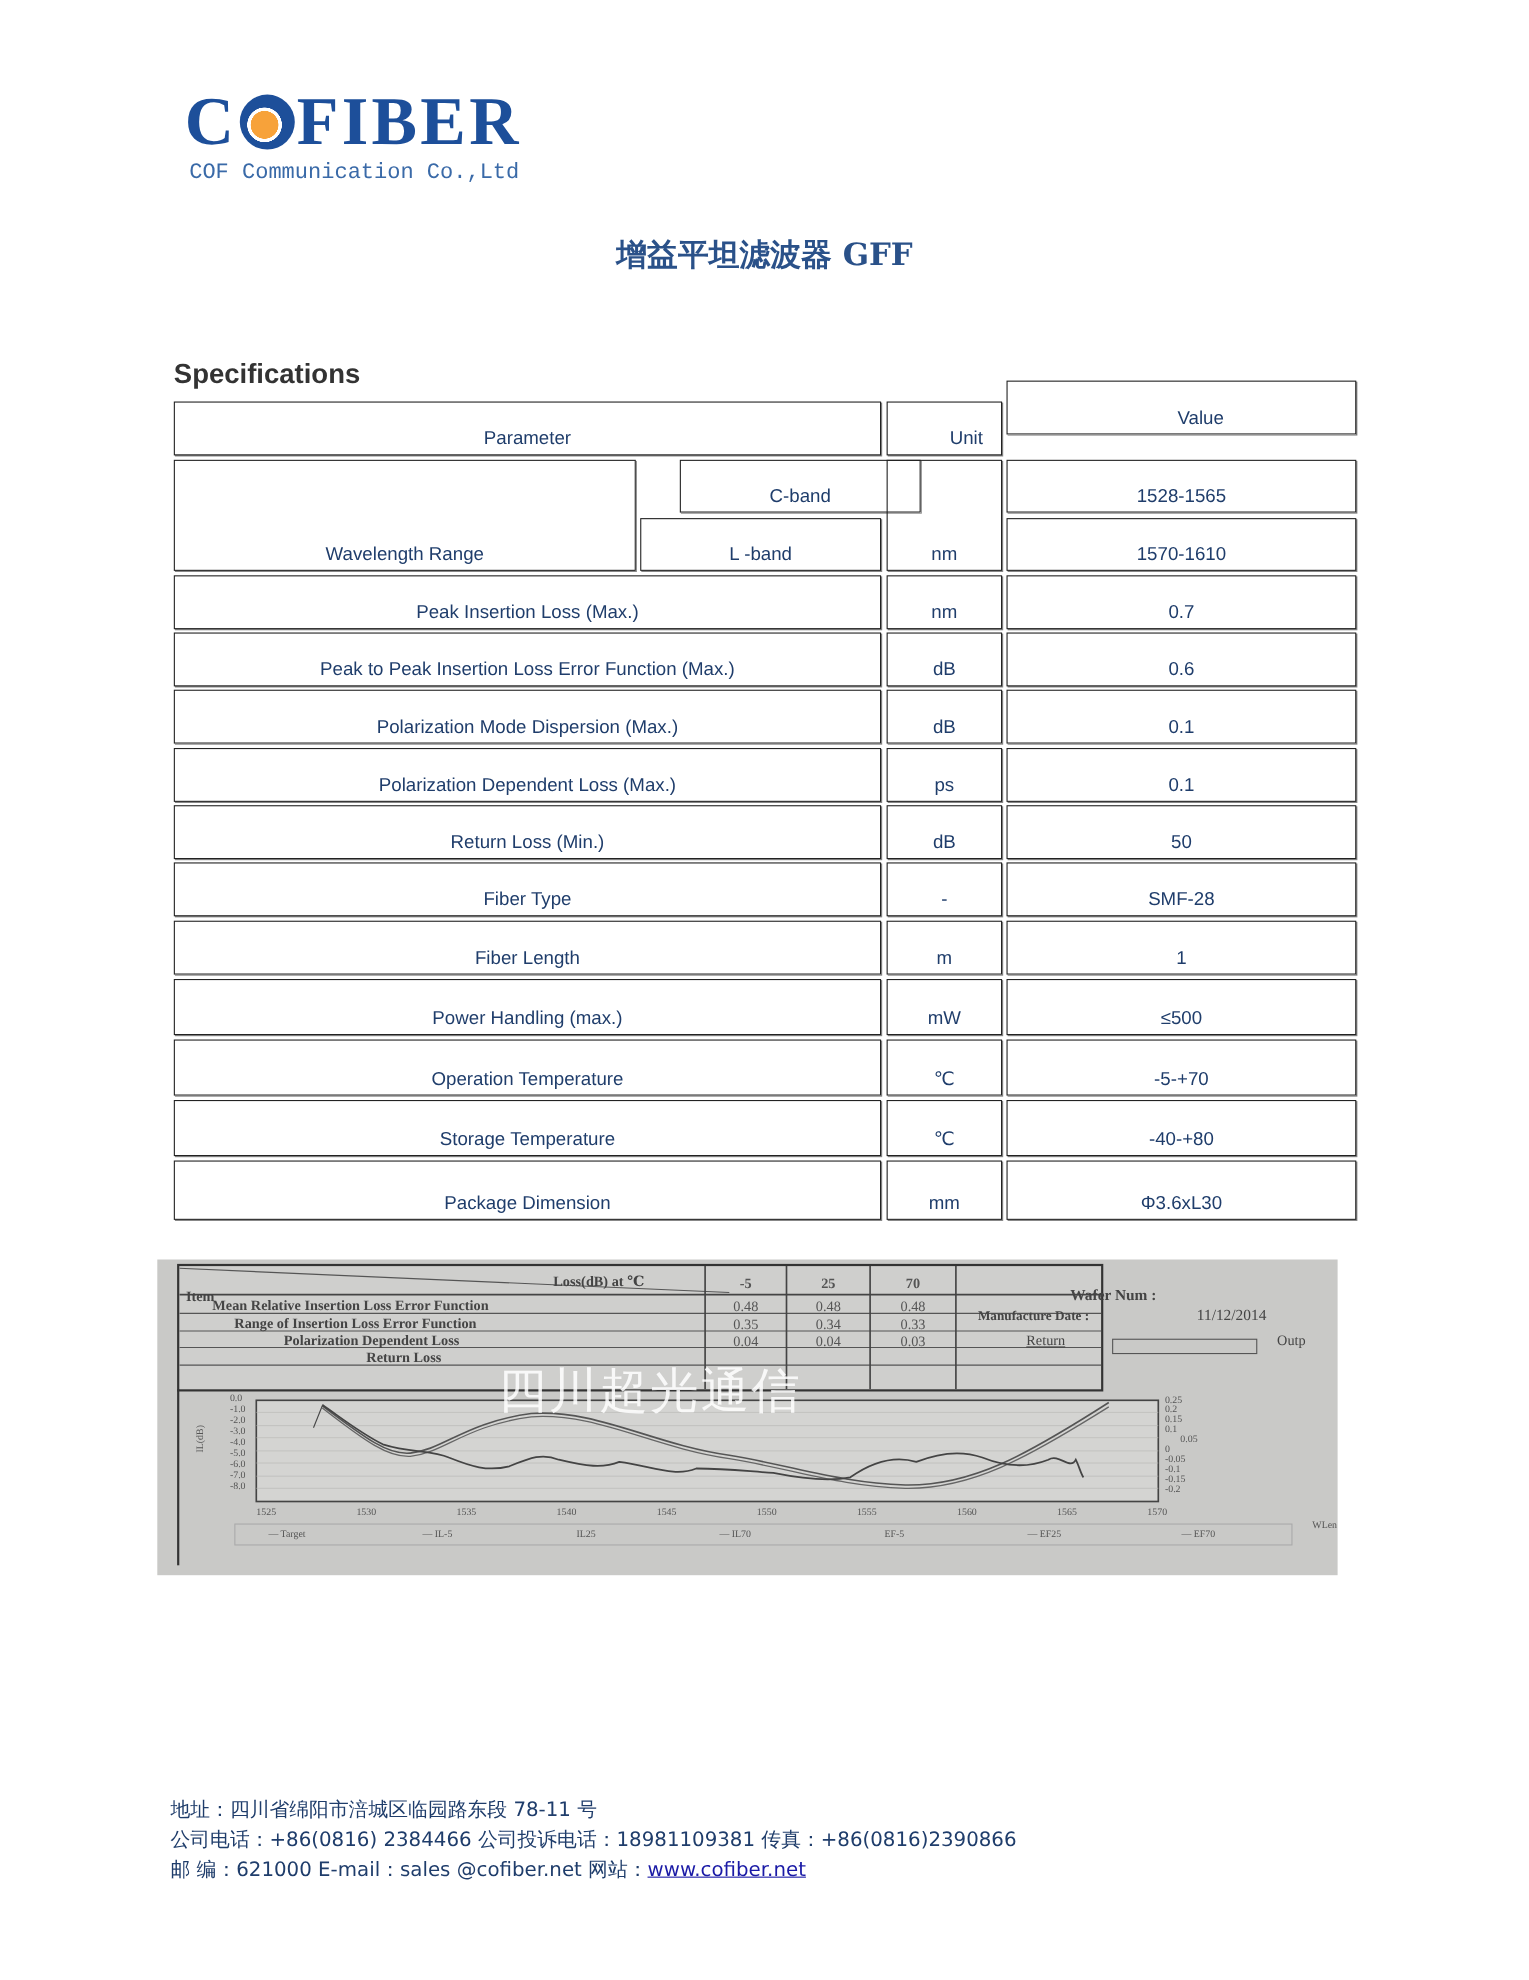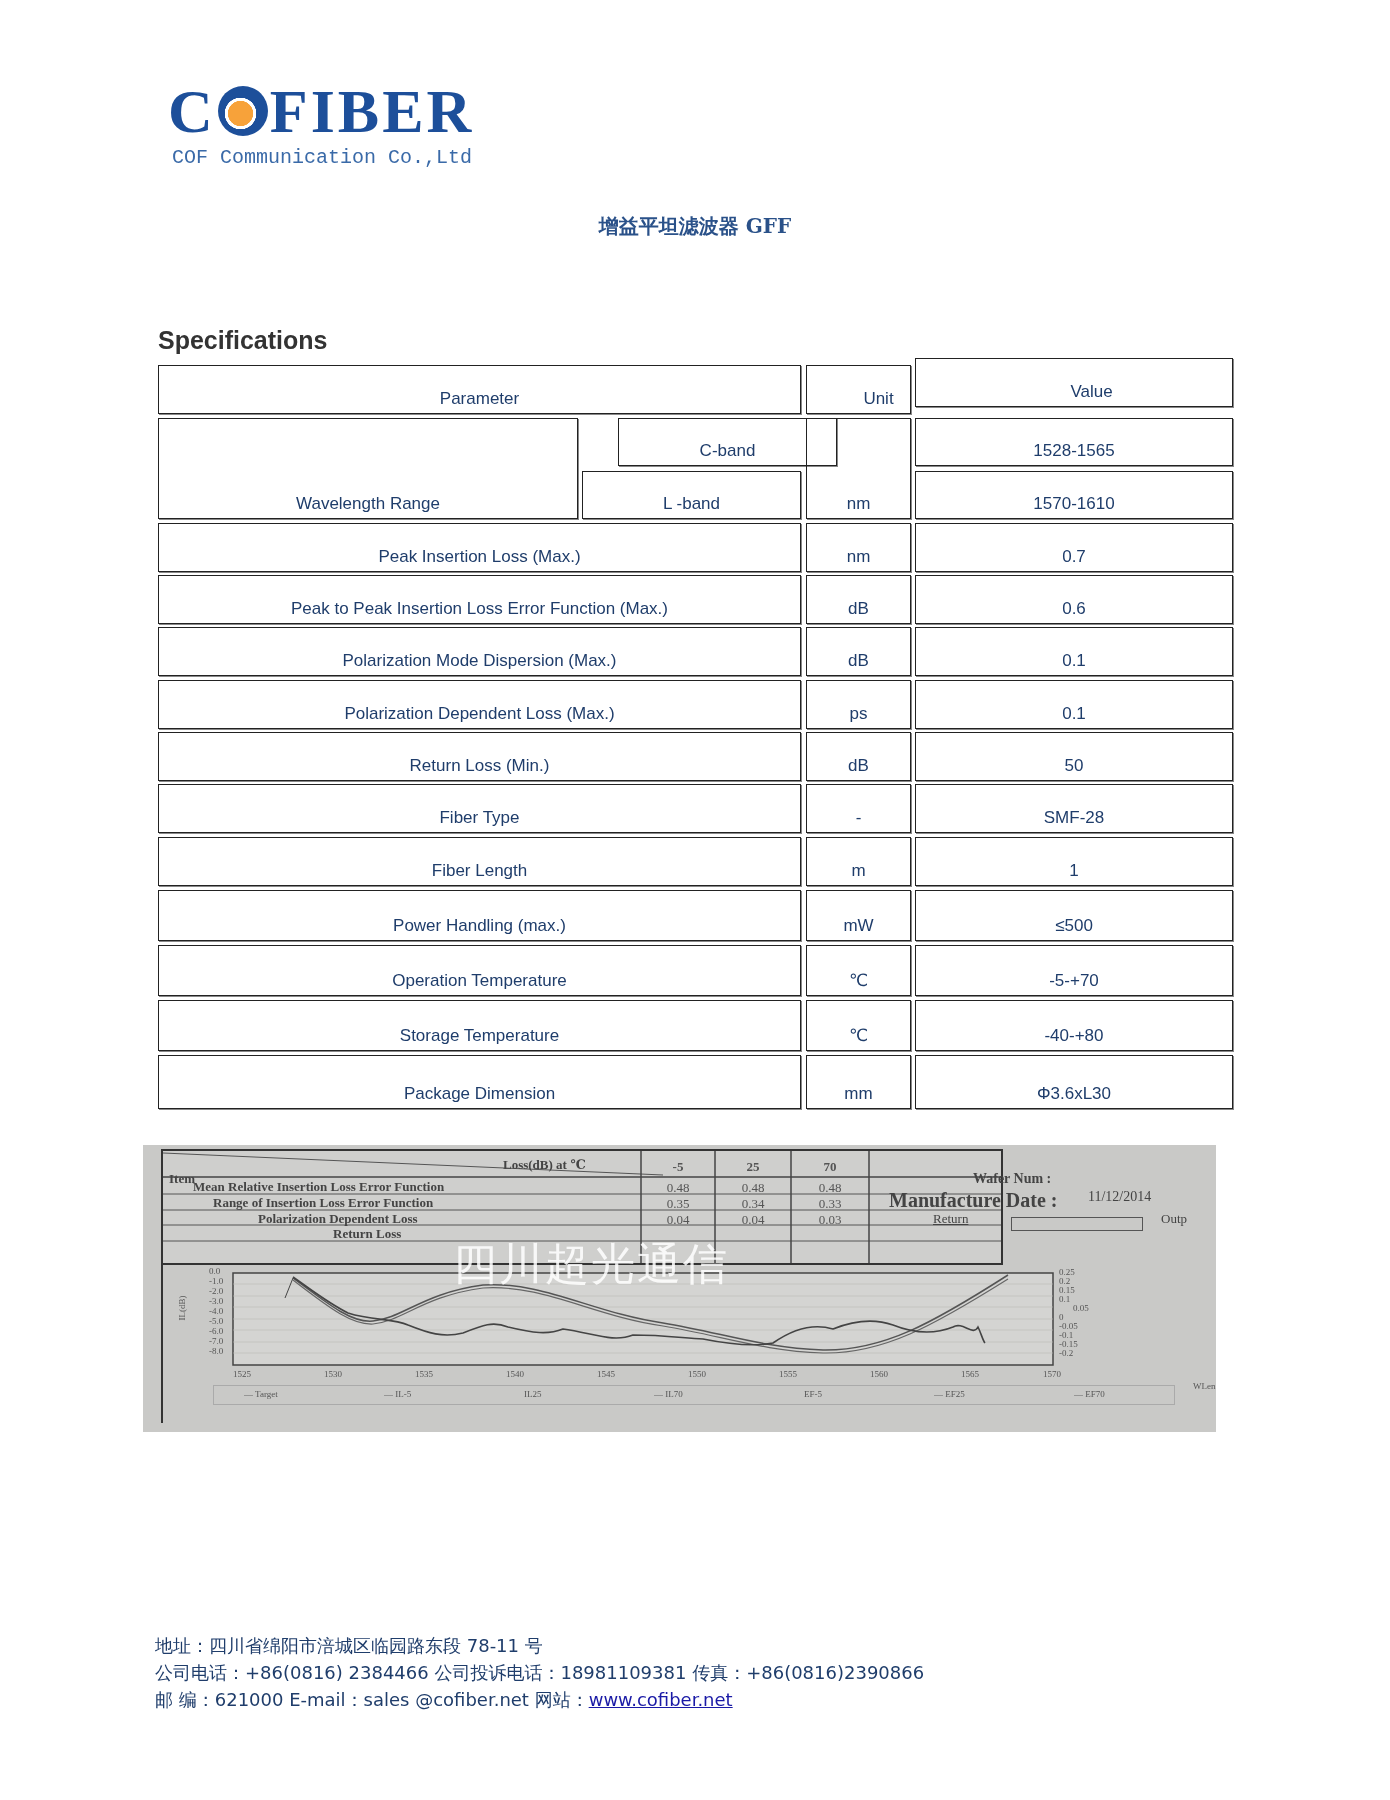--- a/index.html
+++ b/index.html
@@ -1,21 +1,21 @@
 <!DOCTYPE html>
 <html><head>
 <meta charset="utf-8">
 <style>
   body { margin:0; background:#ffffff; }
   .page { position:relative; width:1390px; height:1800px; background:#fff; font-family:"Liberation Sans", "DejaVu Sans", sans-serif; color:#1f3d6b; overflow:hidden; }
   .logo { position:absolute; left:168px; top:80px; width:360px; }
   .logo-word { font-family:"Liberation Serif","DejaVu Serif",serif; font-weight:bold; font-size:62px; color:#1d4f9a; letter-spacing:3px; line-height:62px; display:flex; align-items:center; }
   .logo-sun { display:inline-block; width:50px; height:50px; border-radius:50%; background:radial-gradient(circle at 45% 55%, #f7a23a 0 32%, #ffffff 33% 40%, #1d4f9a 41%); margin:0 2px; }
   .logo-sub { font-family:"Liberation Mono","DejaVu Sans Mono",monospace; font-size:20px; color:#3a6aa8; margin-top:4px; margin-left:4px; }
-  .title { position:absolute; left:0; width:1390px; top:213px; text-align:center; font-family:"DejaVu Serif","Liberation Serif",serif; font-weight:bold; font-size:20px; color:#2a5189; }
+  .title { position:absolute; left:0; width:1390px; top:213px; text-align:center; font-family:"DejaVu Serif","Liberation Serif",serif; font-weight:bold; font-size:28px; color:#2a5189; }
   .spec-head { position:absolute; left:158px; top:326px; font-size:25px; font-weight:bold; color:#333; }
   .cell { position:absolute; border:1.5px solid #222; box-sizing:border-box; display:flex; align-items:flex-end; justify-content:center; padding-bottom:4px; font-size:17px; color:#1f3d6b; box-shadow:1px 1px 0 #888; }
   .photo { position:absolute; left:143px; top:1145px; width:1073px; height:287px; background:#c9c9c7; overflow:hidden; }
   .ptable { position:absolute; left:18px; top:4px; width:838px; height:112px; border:2px solid #333; background:#cfcfcd; }
   .pcell { position:absolute; font-family:"Liberation Serif","DejaVu Serif",serif; font-weight:bold; font-size:13px; color:#444; white-space:nowrap; }
   .pval { position:absolute; font-family:"Liberation Serif",serif; font-size:13px; color:#555; text-align:center; width:70px; }
   .wm { position:absolute; left:310px; top:90px; font-size:44px; color:rgba(255,255,255,0.85); letter-spacing:2px; font-family:"DejaVu Sans",sans-serif; }
   .footer { position:absolute; left:155px; top:1632px; font-size:18px; color:#1f3d6b; line-height:27px; font-family:"DejaVu Sans","Liberation Sans",sans-serif; }
   .footer a { color:#1a1aa6; text-decoration:underline; }
   .ytick { position:absolute; font-family:"Liberation Serif",serif; font-size:9px; color:#555; }
@@ -34,21 +34,21 @@
     <div class="logo-sub">COF Communication Co.,Ltd</div>
   </div>
 
   <div class="title">增益平坦滤波器 GFF</div>
 
   <div class="spec-head">Specifications</div>
 
   <div>
     <div class="cell" style="left:158px;top:365px;width:643px;height:49px;">Parameter</div>
     <div class="cell" style="left:806px;top:365px;width:105px;height:49px;padding-left:40px;">Unit</div>
-    <div class="cell" style="left:915px;top:358px;width:318px;height:49px;padding-left:35px;">Value</div>
+    <div class="cell" style="left:915px;top:346px;width:318px;height:49px;padding-left:35px;">Value</div>
 
     <div class="cell" style="left:158px;top:418px;width:420px;height:101px;">Wavelength   Range</div>
     <div class="cell" style="left:582px;top:418px;width:219px;height:48px;margin-left:36px;">C-band</div>
     <div class="cell" style="left:582px;top:471px;width:219px;height:48px;">L -band</div>
     <div class="cell" style="left:806px;top:418px;width:105px;height:101px;">nm</div>
     <div class="cell" style="left:915px;top:418px;width:318px;height:48px;">1528-1565</div>
     <div class="cell" style="left:915px;top:471px;width:318px;height:48px;">1570-1610</div>
 
     <div class="cell" style="left:158px;top:523px;width:643px;height:49px;">Peak   Insertion Loss (Max.)</div>
     <div class="cell" style="left:806px;top:523px;width:105px;height:49px;">nm</div>
@@ -127,21 +127,21 @@
 
       <div class="pcell" style="left:95px;top:60px;">Polarization Dependent Loss</div>
       <div class="pval" style="left:480px;top:61px;">0.04</div>
       <div class="pval" style="left:555px;top:61px;">0.04</div>
       <div class="pval" style="left:632px;top:61px;">0.03</div>
 
       <div class="pcell" style="left:170px;top:75px;">Return Loss</div>
 
       <div class="pcell" style="left:810px;top:20px;font-size:14px;">Wafer Num :</div>
     </div>
-    <div class="pcell" style="left:746px;top:44px;font-size:20px;">Manufacture Date :</div>
+    <div class="pcell" style="left:746px;top:44px;font-size:12px;">Manufacture Date :</div>
     <div class="pcell" style="left:945px;top:44px;font-size:14px;font-weight:normal;">11/12/2014</div>
     <div class="pcell" style="left:790px;top:66px;font-weight:normal;text-decoration:underline;">Return</div>
     <div style="position:absolute;left:868px;top:72px;width:130px;height:12px;border:1.5px solid #555;"></div>
     <div class="pcell" style="left:1018px;top:66px;font-weight:normal;">Outp</div>
 
     <div style="position:absolute;left:18px;top:118px;width:1060px;height:160px;border-left:2px solid #333;">
       <svg width="1060" height="160">
         <rect x="70" y="10" width="820" height="92" fill="#d4d4d2" stroke="#444" stroke-width="1.5"></rect>
         <g stroke="#b8b8b6" stroke-width="0.6">
           <line x1="70" y1="21" x2="890" y2="21"></line>

